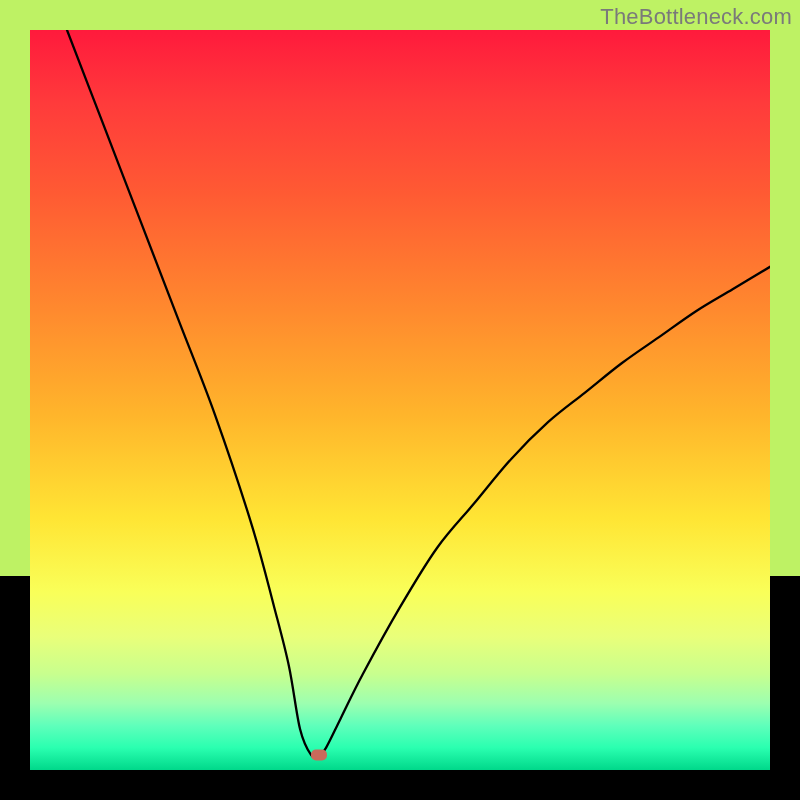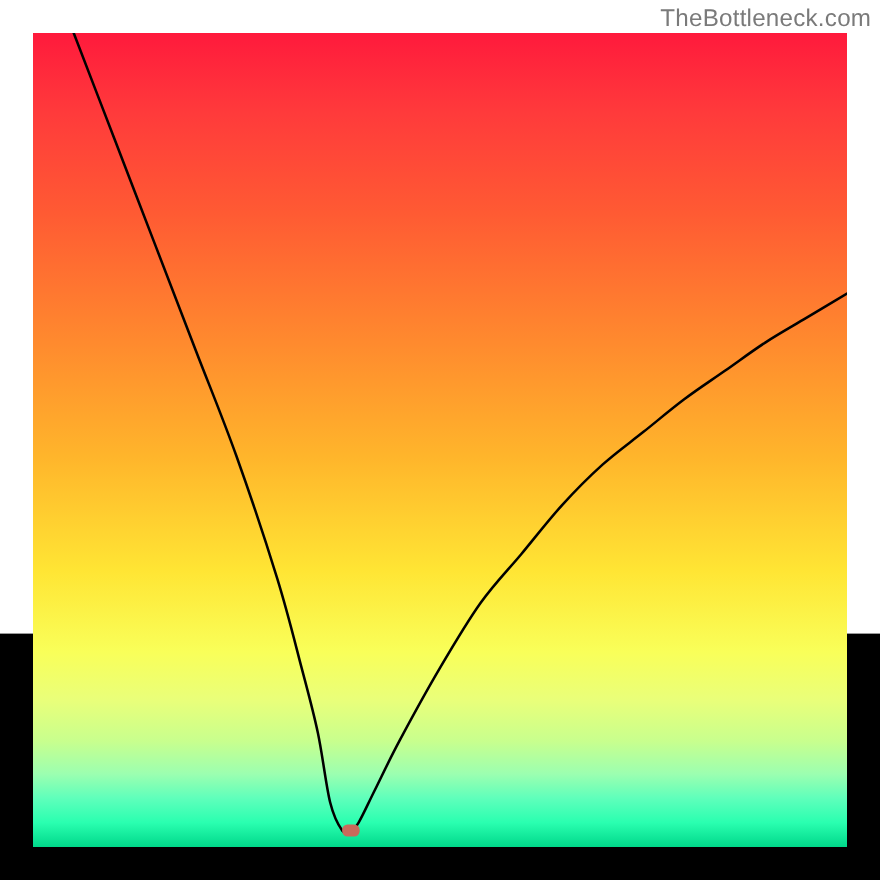--- a/index.html
+++ b/index.html
@@ -10,21 +10,21 @@
     background: #000;
     overflow: hidden;
     font-family: Arial, Helvetica, sans-serif;
   }
   .frame {
     position: absolute;
     top: 0;
     left: 0;
     width: 800px;
     height: 576px;
-    background: #ffffff;
+    background: #bef264;
   }
   .plot {
     position: absolute;
     top: 30px;
     left: 30px;
     width: 740px;
     height: 740px;
     
     background: linear-gradient(
       to bottom,

